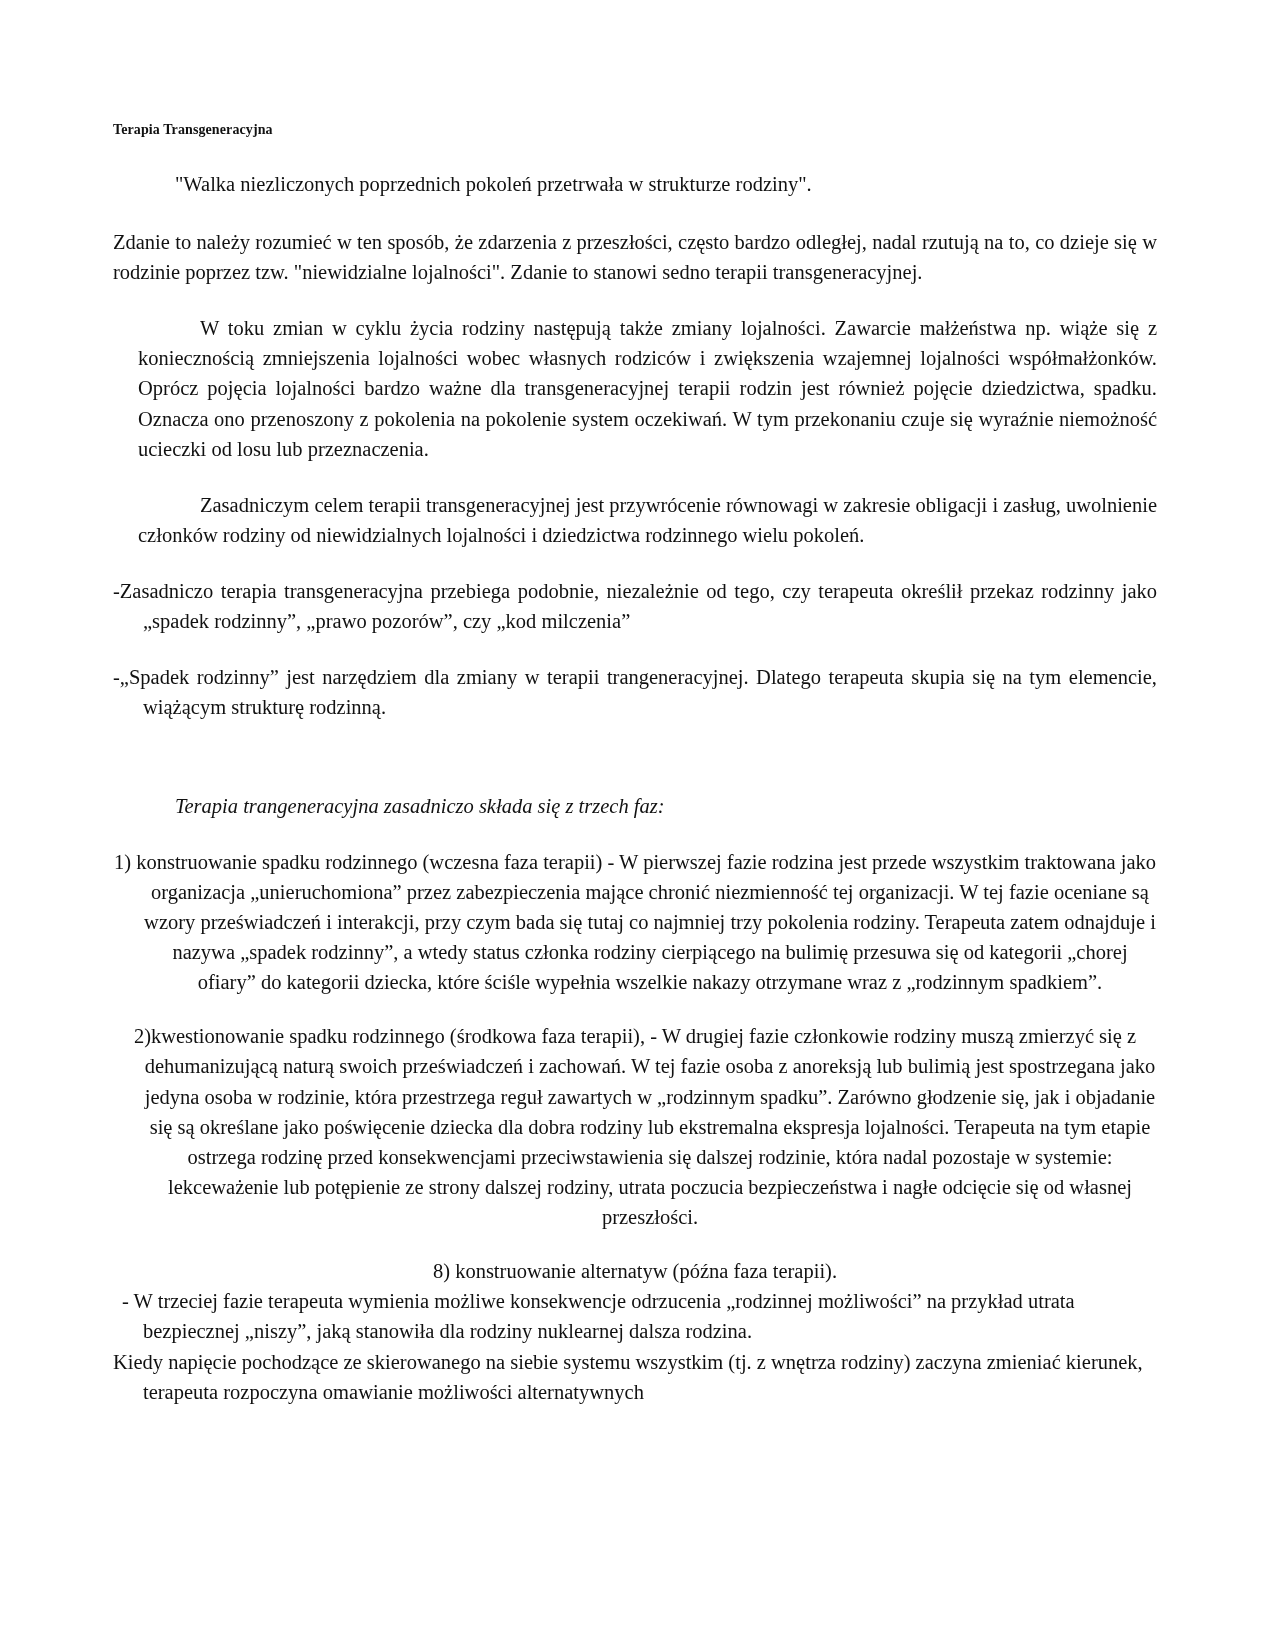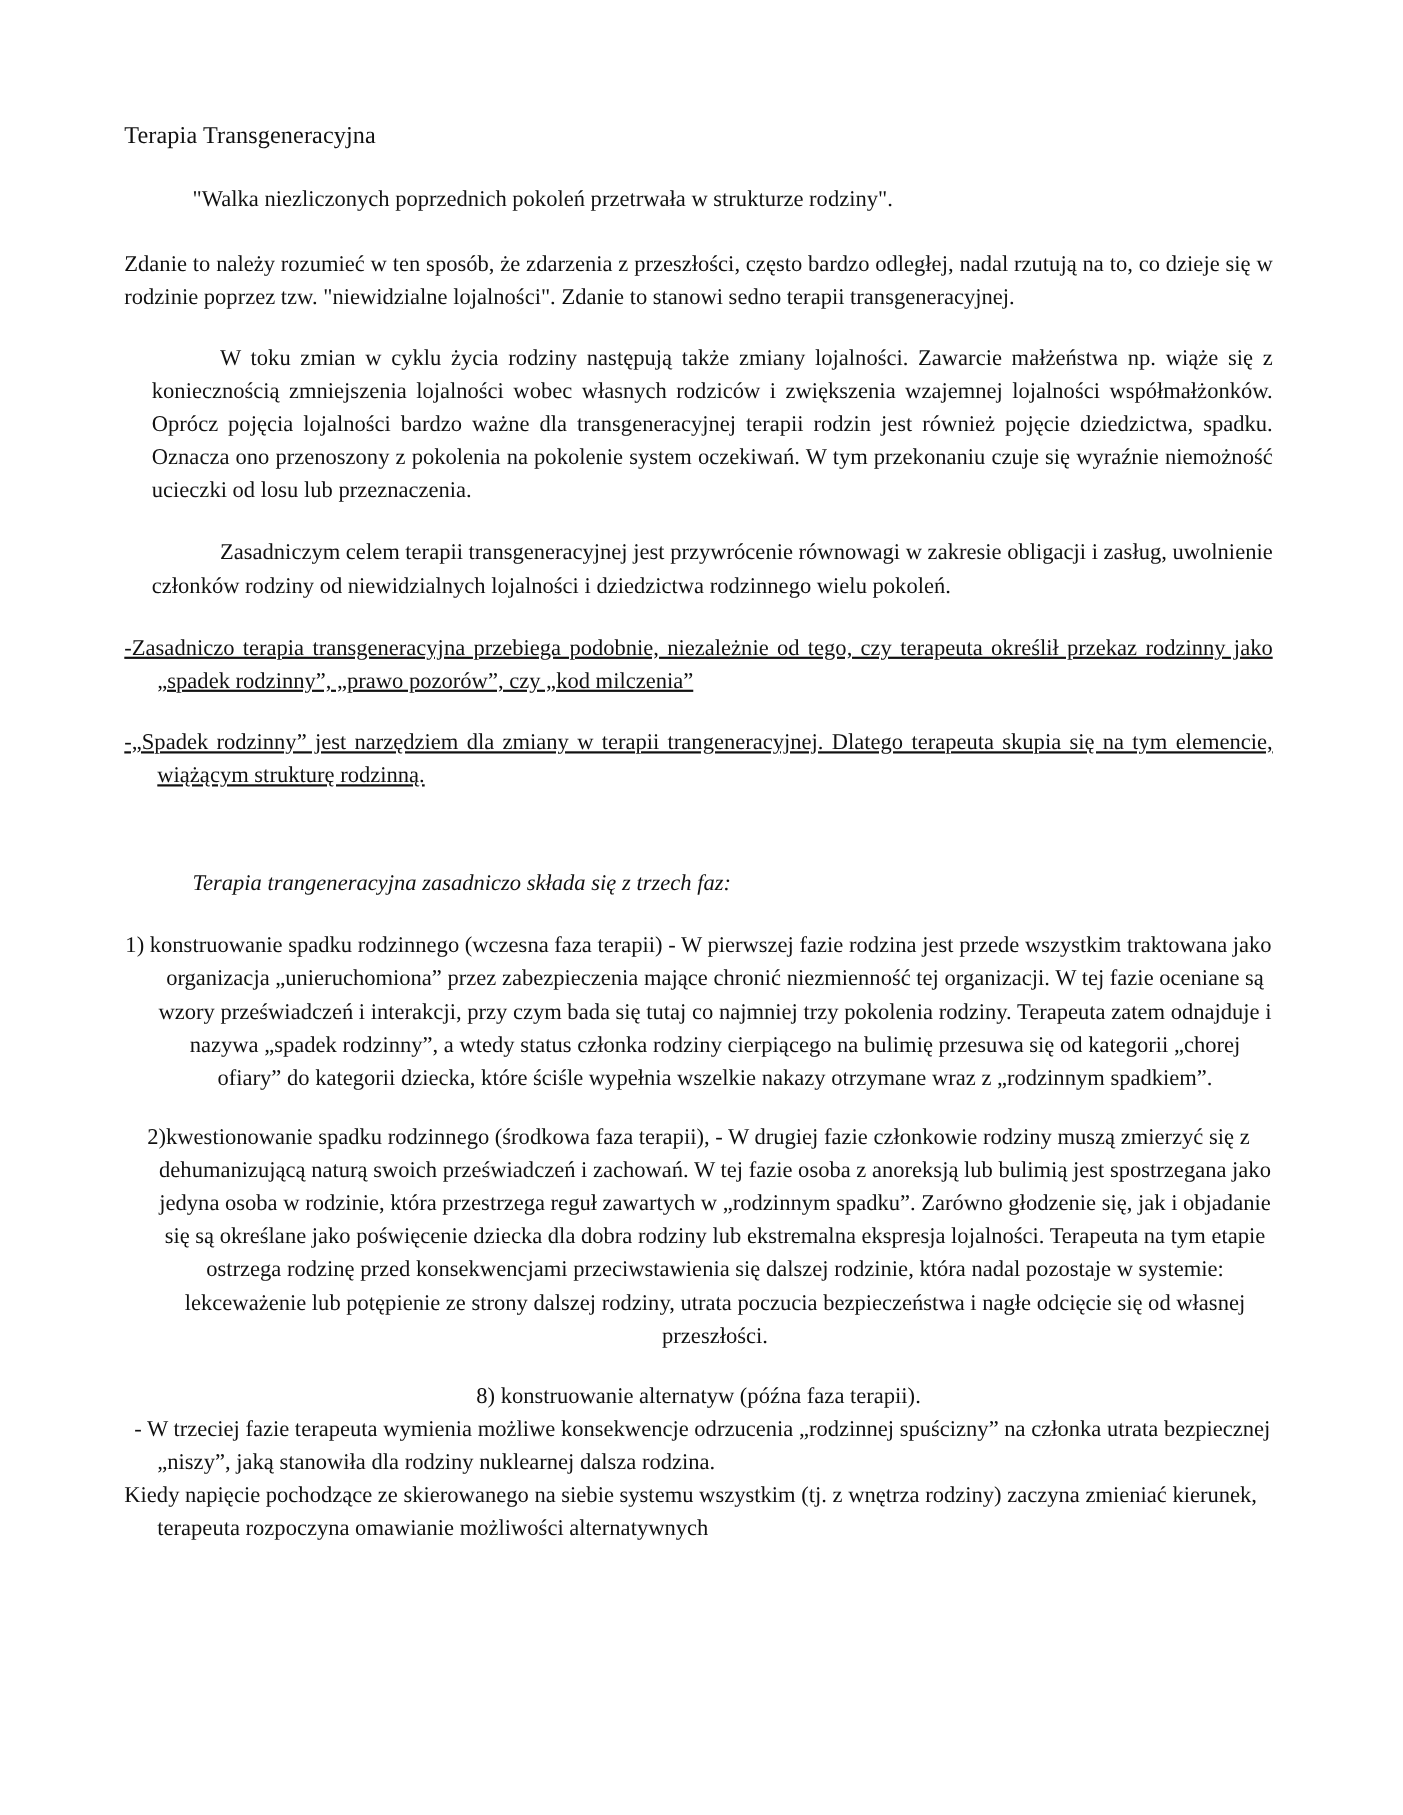--- a/index.html
+++ b/index.html
@@ -12,24 +12,24 @@
     width: 1275px;
     height: 1650px;
     background: #ffffff;
     box-sizing: border-box;
     padding: 110px 118px 40px 113px;
     font-family: "Liberation Serif", "DejaVu Serif", serif;
     color: #111111;
     overflow: hidden;
   }
   .doc-title {
-    font-size: 22px;
-    font-weight: normal;
+    font-size: 14px;
+    font-weight: bold;
     letter-spacing: 0.1px;
-    margin: 0 0 30px 0;
+    margin: 12px 0 30px 0;
     line-height: 1.2;
   }
   p, .blk {
     margin: 0;
     font-size: 20.5px;
     line-height: 1.47;
   }
   .quote-line {
     text-indent: 62px;
     margin-bottom: 28px;
@@ -44,21 +44,20 @@
     margin-left: 25px;
   }
   .para-noindent {
     text-indent: 0;
   }
   .dash-item {
     text-align: justify;
     padding-left: 30px;
     text-indent: -30px;
     margin-bottom: 26px;
-    text-decoration: underline;
   }
   .intro-phases {
     text-indent: 62px;
     margin-bottom: 26px;
     font-style: italic;
   }
   .num-item {
     text-align: center;
     padding-left: 30px;
     text-indent: -30px;
@@ -103,17 +102,17 @@
   <div class="spacer-md"></div>
 
   <p class="intro-phases">Terapia trangeneracyjna zasadniczo składa się z trzech faz:</p>
 
   <p class="num-item">1) konstruowanie spadku rodzinnego (wczesna faza terapii) - W pierwszej fazie rodzina jest przede wszystkim traktowana jako organizacja „unieruchomiona” przez zabezpieczenia mające chronić niezmienność tej organizacji. W tej fazie oceniane są wzory przeświadczeń i interakcji, przy czym bada się tutaj co najmniej trzy pokolenia rodziny. Terapeuta zatem odnajduje i nazywa „spadek rodzinny”, a wtedy status członka rodziny cierpiącego na bulimię przesuwa się od kategorii „chorej ofiary” do kategorii dziecka, które ściśle wypełnia wszelkie nakazy otrzymane wraz z „rodzinnym spadkiem”.</p>
 
   <p class="num-item">2)kwestionowanie spadku rodzinnego (środkowa faza terapii), - W drugiej fazie członkowie rodziny muszą zmierzyć się z dehumanizującą naturą swoich przeświadczeń i zachowań. W tej fazie osoba z anoreksją lub bulimią jest spostrzegana jako jedyna osoba w rodzinie, która przestrzega reguł zawartych w „rodzinnym spadku”. Zarówno głodzenie się, jak i objadanie się są określane jako poświęcenie dziecka dla dobra rodziny lub ekstremalna ekspresja lojalności. Terapeuta na tym etapie ostrzega rodzinę przed konsekwencjami przeciwstawienia się dalszej rodzinie, która nadal pozostaje w systemie: lekceważenie lub potępienie ze strony dalszej rodziny, utrata poczucia bezpieczeństwa i nagłe odcięcie się od własnej przeszłości.</p>
 
   <p class="num-item tight">8) konstruowanie alternatyw (późna faza terapii).</p>
 
-  <p class="sub-line"> - W trzeciej fazie terapeuta wymienia możliwe konsekwencje odrzucenia „rodzinnej spuścizny” na członka utrata bezpiecznej „niszy”, jaką stanowiła dla rodziny nuklearnej dalsza rodzina.</p>
+  <p class="sub-line"> - W trzeciej fazie terapeuta wymienia możliwe konsekwencje odrzucenia „rodzinnej możliwości” na przykład utrata bezpiecznej „niszy”, jaką stanowiła dla rodziny nuklearnej dalsza rodzina.</p>
 
   <p class="tail-line">Kiedy napięcie pochodzące ze skierowanego na siebie systemu wszystkim (tj. z wnętrza rodziny) zaczyna zmieniać kierunek, terapeuta rozpoczyna omawianie możliwości alternatywnych</p>
 
 </div>
 
 </body></html>

